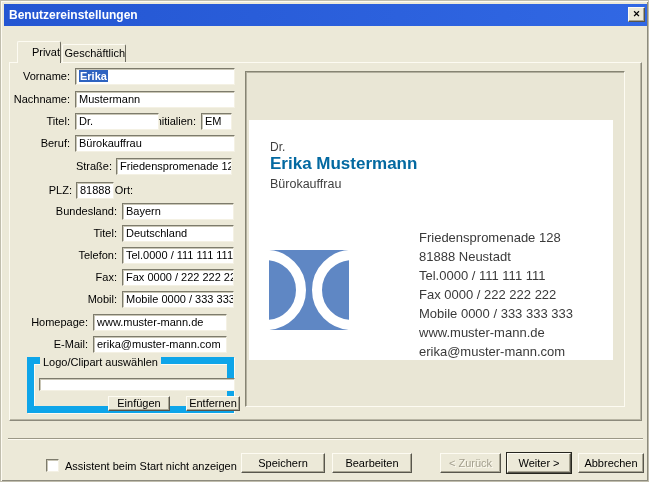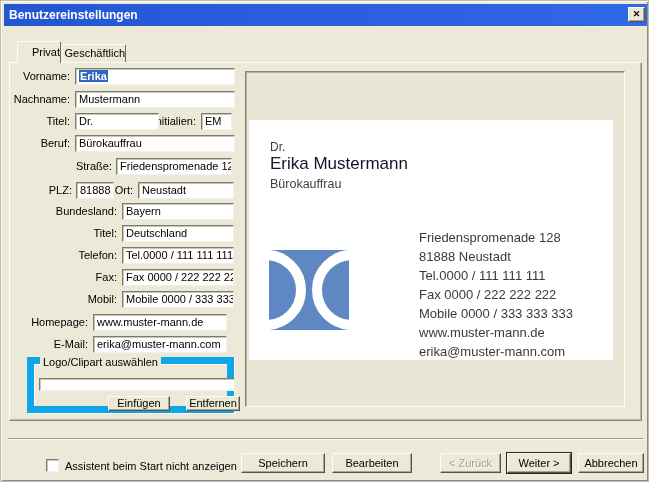--- a/index.html
+++ b/index.html
@@ -53,21 +53,21 @@
     border:1px solid;border-color:#fdfbf2 #58564c #58564c #fdfbf2;box-shadow:inset -1px -1px 0 #a8a593;
     font-size:11px;text-align:center;line-height:13px;z-index:3;
   }
   .panel{
     position:absolute;left:244px;top:70px;width:380px;height:336px;box-sizing:border-box;
     background:#E9E6D5;border:1px solid;border-color:#868473 #fdfbf2 #fdfbf2 #868473;
     box-shadow:inset 1px 1px 0 #b3b09f;z-index:3;
   }
   .card{position:absolute;left:3px;top:48px;width:364px;height:240px;background:#ffffff;}
   .card-dr{position:absolute;left:21px;top:20px;font-size:12px;color:#3f3f3f;}
-  .card-name{position:absolute;left:21px;top:34px;font-size:17px;font-weight:normal;color:#0f172a;}
+  .card-name{position:absolute;left:21px;top:34px;font-size:17px;font-weight:bold;color:#0369a1;}
   .card-prof{position:absolute;left:21px;top:57px;font-size:12.5px;color:#3f3f3f;}
   .card-logo{position:absolute;left:20px;top:130px;}
   .card-contact{position:absolute;left:170px;top:108px;font-size:13px;color:#3a3a3a;line-height:19px;}
   .sep{position:absolute;left:7px;top:437px;width:635px;height:0;border-top:1px solid #9b9887;border-bottom:1px solid #fdfbf2;}
   .checkbox{
     position:absolute;left:45px;top:458px;width:13px;height:13px;box-sizing:border-box;background:#fff;
     border:1px solid;border-color:#7d7b6c #f4f1e4 #f4f1e4 #7d7b6c;box-shadow:inset 1px 1px 0 #c9c6b6;
   }
   .btn{
     position:absolute;box-sizing:border-box;height:20px;background:#ECE9D8;
@@ -112,21 +112,20 @@
 
   <div class="fld" style="left:74px;top:67px;width:160px">
     <span class="sel">Erika</span>
   </div>
   <div class="fld" style="left:74px;top:90px;width:160px">Mustermann</div>
   <div class="fld" style="left:74px;top:112px;width:84px">Dr.</div>
   <div class="fld" style="left:200px;top:112px;width:31px">EM</div>
   <div class="fld" style="left:74px;top:134px;width:160px">Bürokauffrau</div>
   <div class="fld" style="left:115px;top:157px;width:116px">Friedenspromenade 128</div>
   <div class="fld" style="left:75px;top:181px;width:38px">81888</div>
-  <div class="fld" style="left:137px;top:181px;width:96px">Neustadt</div>
   <div class="fld" style="left:121px;top:202px;width:112px">Bayern</div>
   <div class="fld" style="left:121px;top:224px;width:112px">Deutschland</div>
   <div class="fld" style="left:121px;top:246px;width:112px">Tel.0000 / 111 111 111</div>
   <div class="fld" style="left:121px;top:268px;width:112px">Fax 0000 / 222 222 222</div>
   <div class="fld" style="left:121px;top:290px;width:112px">Mobile 0000 / 333 333 33</div>
   <div class="fld" style="left:92px;top:313px;width:134px">www.muster-mann.de</div>
   <div class="fld" style="left:92px;top:335px;width:134px">erika@muster-mann.com</div>
 
   <div class="groupbox">
     <span class="legend">Logo/Clipart auswählen</span>

